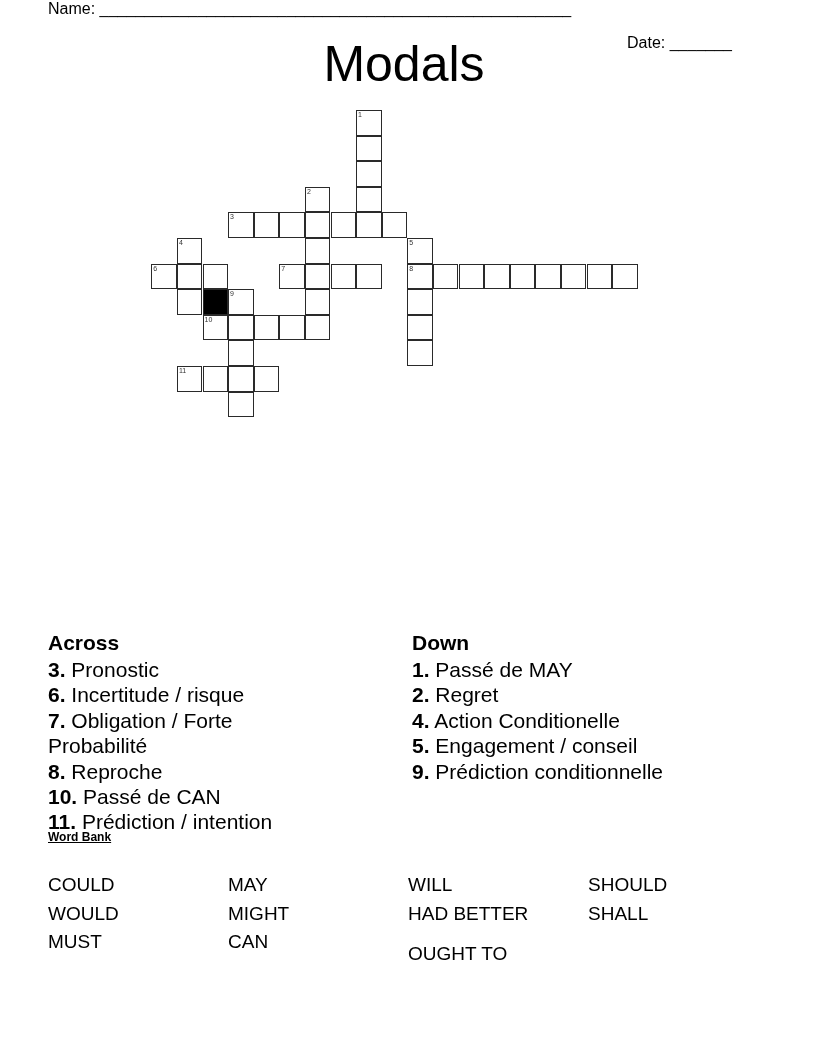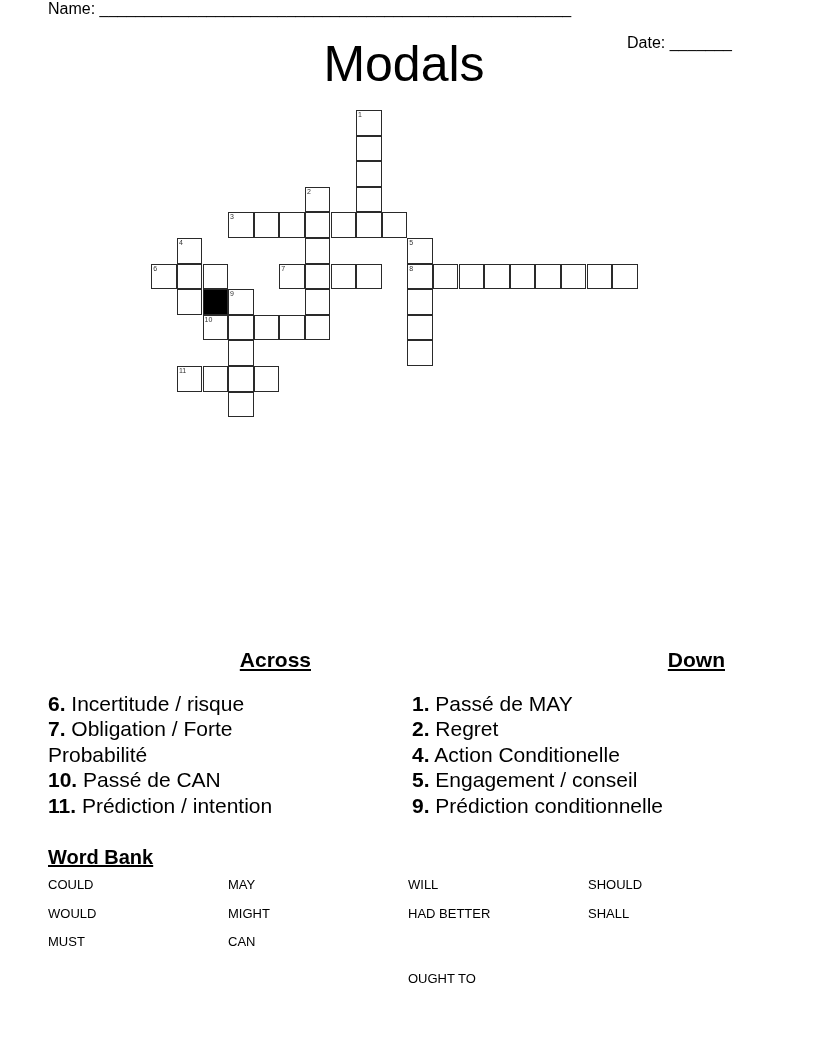--- a/index.html
+++ b/index.html
@@ -9,27 +9,27 @@
   #name-label { left: 48px; }
   #date-label { left: 627px; margin-top: 34px; }
   .title { position: absolute; top: 34px; left: 0; width: 808px; text-align: center;
            font-size: 50px; line-height: 60px; }
   .grid { position: absolute; left: 0; top: 0; width: 816px; height: 600px; }
   .cell { position: absolute; width: 25.6px; height: 25.6px; box-sizing: border-box;
           border: 1.3px solid #2a2a2a; background: #fff; }
   .cell.black { background: #000; }
   .num { position: absolute; left: 1px; top: 0px; font-size: 7px; line-height: 8px; color: #333; }
   .clues { position: absolute; top: 629px; font-size: 21px; line-height: 25.4px; }
-  .clues h3 { margin: 17px; font-size: 21px; font-weight: bold; text-decoration: underline; line-height: 28px; text-align: right; }
+  .clues h3 { margin: 0; font-size: 21px; font-weight: bold; line-height: 28px; }
   .clue b { font-weight: bold; }
   #across { left: 48px; width: 280px; }
   #down { left: 412px; width: 330px; }
-  .wb-title { position: absolute; left: 48px; top: 846px; font-size: 20px; font-weight: bold;
+  .wb-title { position: absolute; left: 48px; top: 826px; font-size: 12px; font-weight: bold;
               text-decoration: underline; line-height: 22px; }
-  .wb-word { position: absolute; font-size: 13px; line-height: 22px; }
+  .wb-word { position: absolute; font-size: 19px; line-height: 22px; }
 </style>
 </head>
 <body>
 
 <div class="hdr" id="name-label">Name: _____________________________________________________</div>
 <div class="hdr" id="date-label">Date: _______</div>
 
 <div class="title">Modals</div>
 
 <div class="grid" id="grid">
@@ -102,22 +102,24 @@
     <div class="cell" style="left: 202.5px; top: 366px;"></div>
     <div class="cell" style="left: 228.1px; top: 366px;"></div>
     <div class="cell" style="left: 253.7px; top: 366px;"></div>
     <div class="cell" style="left: 228.1px; top: 391.6px;"></div>
     <div class="cell black" style="left: 202.5px; top: 289.2px;"></div>
   </div>
 
 <div class="clues" id="across">
   <h3>Across</h3>
   <div id="across-list">
+      <div class="clue"><b>3.</b><span> Pronostic</span></div>
       <div class="clue"><b>6.</b><span> Incertitude / risque</span></div>
       <div class="clue"><b>7.</b><span> Obligation / Forte Probabilité</span></div>
+      <div class="clue"><b>8.</b><span> Reproche</span></div>
       <div class="clue"><b>10.</b><span> Passé de CAN</span></div>
       <div class="clue"><b>11.</b><span> Prédiction / intention</span></div>
     </div>
 </div>
 
 <div class="clues" id="down">
   <h3>Down</h3>
   <div id="down-list">
       <div class="clue"><b>1.</b><span> Passé de MAY</span></div>
       <div class="clue"><b>2.</b><span> Regret</span></div>
@@ -132,14 +134,14 @@
     <div class="wb-word" style="left: 48px; top: 874px;">COULD</div>
     <div class="wb-word" style="left: 228px; top: 874px;">MAY</div>
     <div class="wb-word" style="left: 408px; top: 874px;">WILL</div>
     <div class="wb-word" style="left: 588px; top: 874px;">SHOULD</div>
     <div class="wb-word" style="left: 48px; top: 903px;">WOULD</div>
     <div class="wb-word" style="left: 228px; top: 903px;">MIGHT</div>
     <div class="wb-word" style="left: 408px; top: 903px;">HAD BETTER</div>
     <div class="wb-word" style="left: 588px; top: 903px;">SHALL</div>
     <div class="wb-word" style="left: 48px; top: 931px;">MUST</div>
     <div class="wb-word" style="left: 228px; top: 931px;">CAN</div>
-    <div class="wb-word" style="left: 408px; top: 968px;">OUGHT TO</div>
+    <div class="wb-word" style="left: 408px; top: 943px;">OUGHT TO</div>
   </div>
 
 </body></html>

